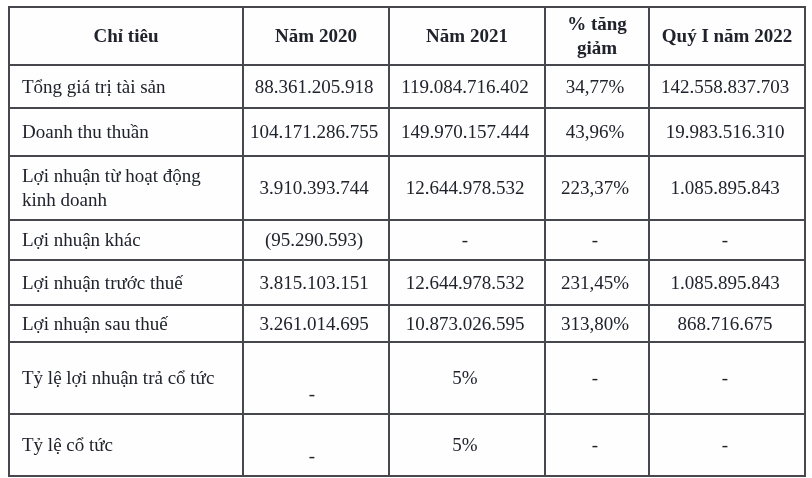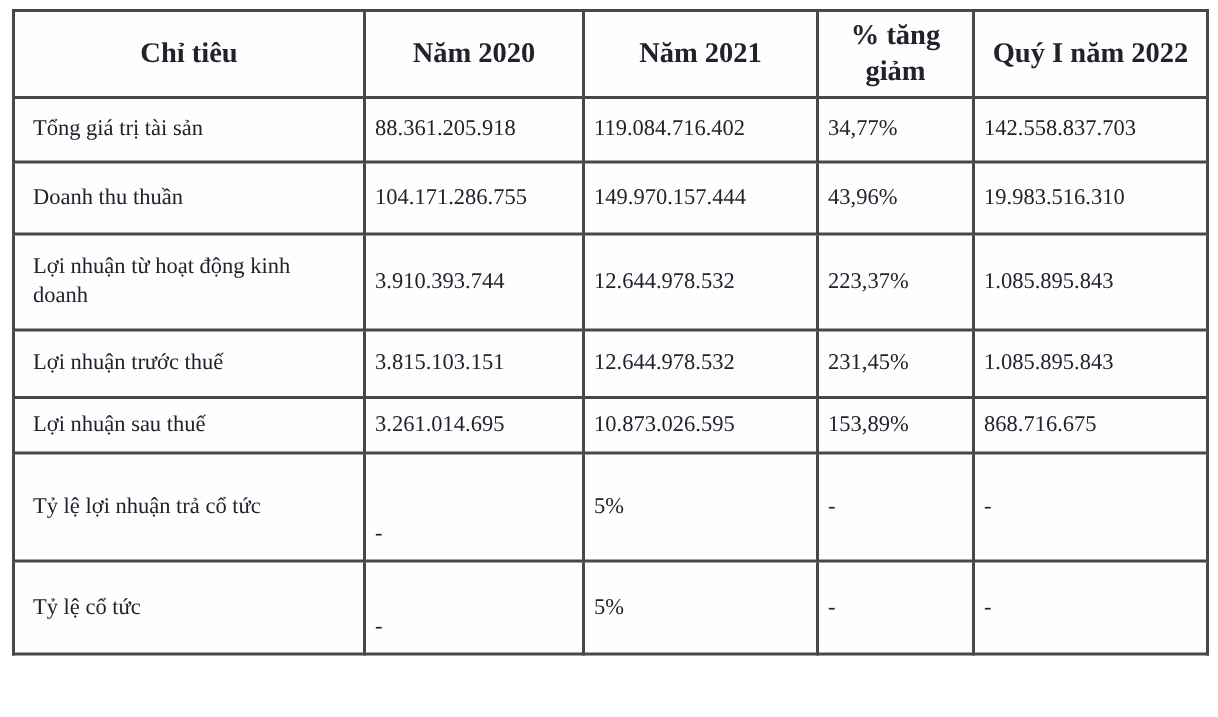--- a/index.html
+++ b/index.html
@@ -26,37 +26,37 @@
   }
   table.fin-table {
     border-collapse: collapse;
     table-layout: fixed;
     width: 796px;
   }
   .fin-table th,
   .fin-table td {
     border: 2px solid #47484d;
     padding: 2px 6px;
-    font-size: 15px;
+    font-size: 19px;
     line-height: 1.25;
     background: #fefefe;
     vertical-align: middle;
   }
   .fin-table th {
     font-weight: bold;
     text-align: center;
     font-size: 19px;
   }
   .fin-table td.label-cell {
     text-align: left;
     padding-left: 12px;
     padding-right: 14px;
   }
   .fin-table td.num-cell {
-    text-align: left;
+    text-align: center;
     padding-right: 10px;
     white-space: nowrap;
   }
   .fin-table td.dash-bottom {
     vertical-align: bottom;
     padding-bottom: 7px;
     padding-right: 14px;
   }
   
   tr.r-head { height: 58px; }
@@ -105,32 +105,39 @@
         <td class="num-cell">43,96%</td>
         <td class="num-cell">19.983.516.310</td>
       </tr>
       <tr class="r3">
         <td class="label-cell">Lợi nhuận từ hoạt động kinh doanh</td>
         <td class="num-cell">3.910.393.744</td>
         <td class="num-cell">12.644.978.532</td>
         <td class="num-cell">223,37%</td>
         <td class="num-cell">1.085.895.843</td>
       </tr>
+      <tr class="r4">
+        <td class="label-cell">Lợi nhuận khác</td>
+        <td class="num-cell">(95.290.593)</td>
+        <td class="num-cell">-</td>
+        <td class="num-cell">-</td>
+        <td class="num-cell">-</td>
+      </tr>
       <tr class="r5">
         <td class="label-cell">Lợi nhuận trước thuế</td>
         <td class="num-cell">3.815.103.151</td>
         <td class="num-cell">12.644.978.532</td>
         <td class="num-cell">231,45%</td>
         <td class="num-cell">1.085.895.843</td>
       </tr>
       <tr class="r6">
         <td class="label-cell">Lợi nhuận sau thuế</td>
         <td class="num-cell">3.261.014.695</td>
         <td class="num-cell">10.873.026.595</td>
-        <td class="num-cell">153,89%</td>
+        <td class="num-cell">313,80%</td>
         <td class="num-cell">868.716.675</td>
       </tr>
       <tr class="r7">
         <td class="label-cell">Tỷ lệ lợi nhuận trả cổ tức</td>
         <td class="num-cell dash-bottom">-</td>
         <td class="num-cell">5%</td>
         <td class="num-cell">-</td>
         <td class="num-cell">-</td>
       </tr>
       <tr class="r8">

